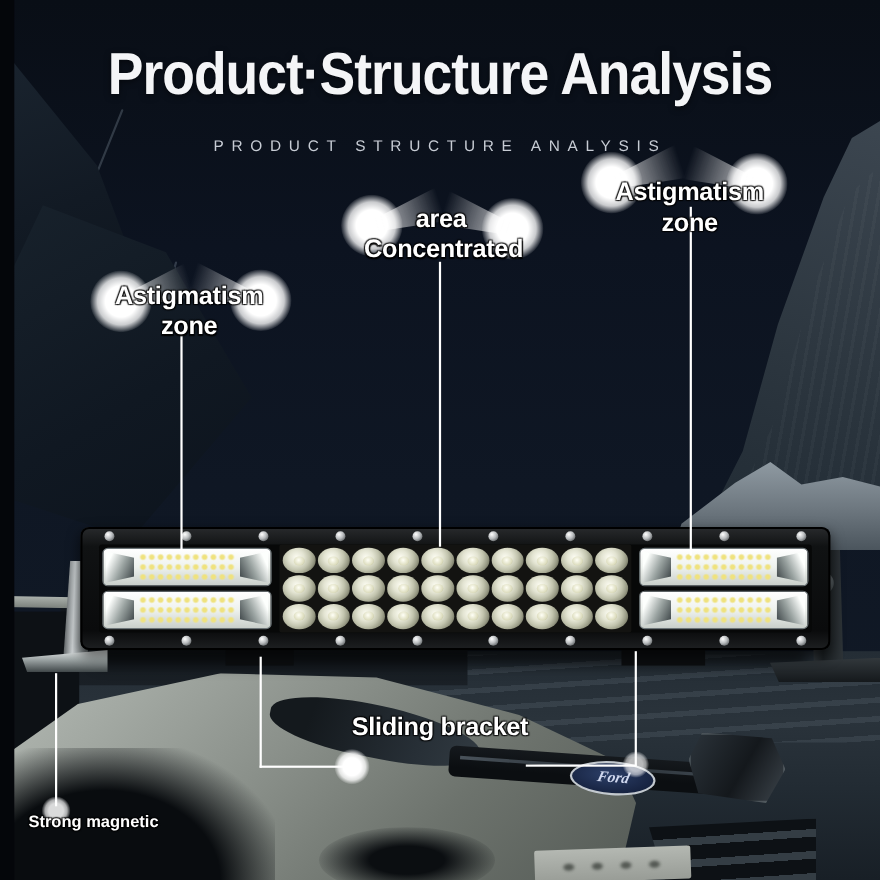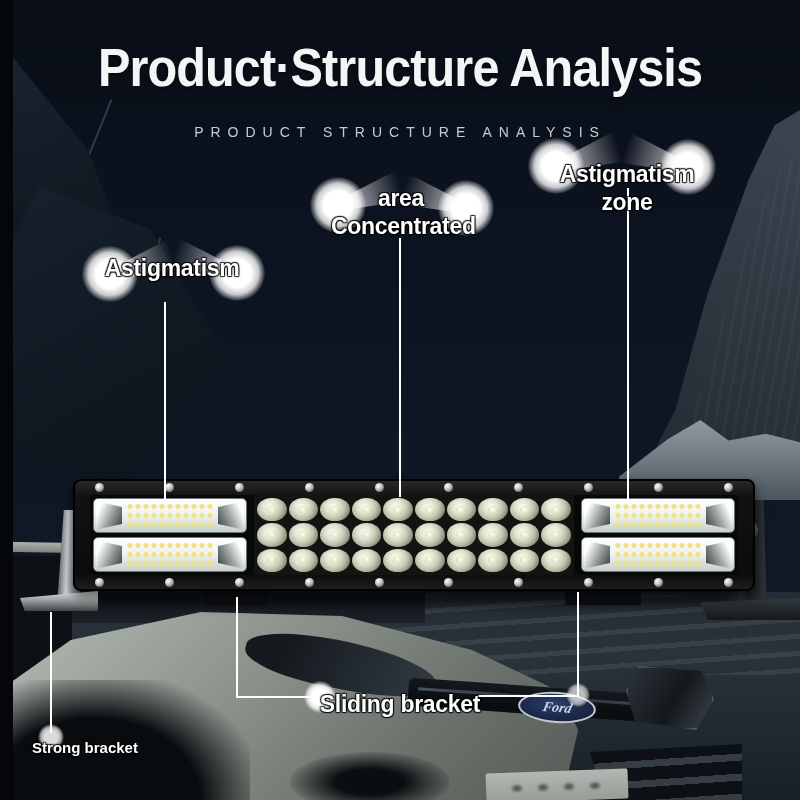--- a/index.html
+++ b/index.html
@@ -301,28 +301,29 @@
     <div>area</div>
     <div>Concentrated</div>
   </div>
 
   <div class="abs orb orb-lg" style="left:82px;top:246px;"></div>
   <div class="beam" style="left:110px;top:259px;transform:rotate(-18deg);"></div>
   <div class="abs orb orb-lg" style="left:209px;top:245px;"></div>
   <div class="beam" style="left:237px;top:258px;transform:rotate(198deg);"></div>
   <div class="abs co-label co-19" style="left:102px;top:255px;width:140px;">
     <div>Astigmatism</div>
+    <div>zone</div>
   </div>
 
   <div class="abs orb" style="left:304px;top:681px;width:32px;height:32px;"></div>
   <div class="abs orb" style="left:566px;top:683px;width:24px;height:24px;opacity:.7;"></div>
-  <div class="abs co-label co-23" style="left:310px;top:691px;width:180px;">
+  <div class="abs co-label co-23" style="left:310px;top:647px;width:180px;">
     <span>Sliding bracket</span>
   </div>
   <div class="abs orb" style="left:38px;top:724px;width:26px;height:26px;opacity:.85;"></div>
   <div class="abs co-label co-15" style="left:10px;top:739px;width:150px;">
-    <div>Strong bracket</div>
+    <div>Strong magnetic</div>
   </div>
 
   <div class="abs title">Product·Structure Analysis</div>
   <div class="abs subtitle">PRODUCT STRUCTURE ANALYSIS</div>
 
 </div>
 
 </body></html>

